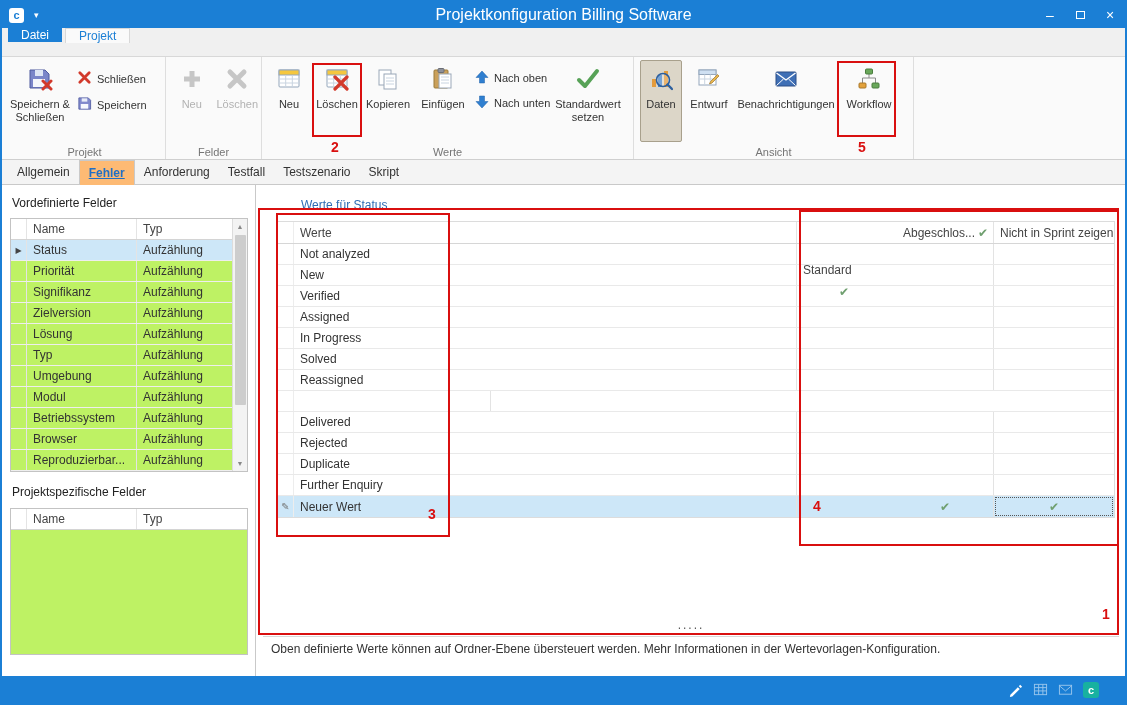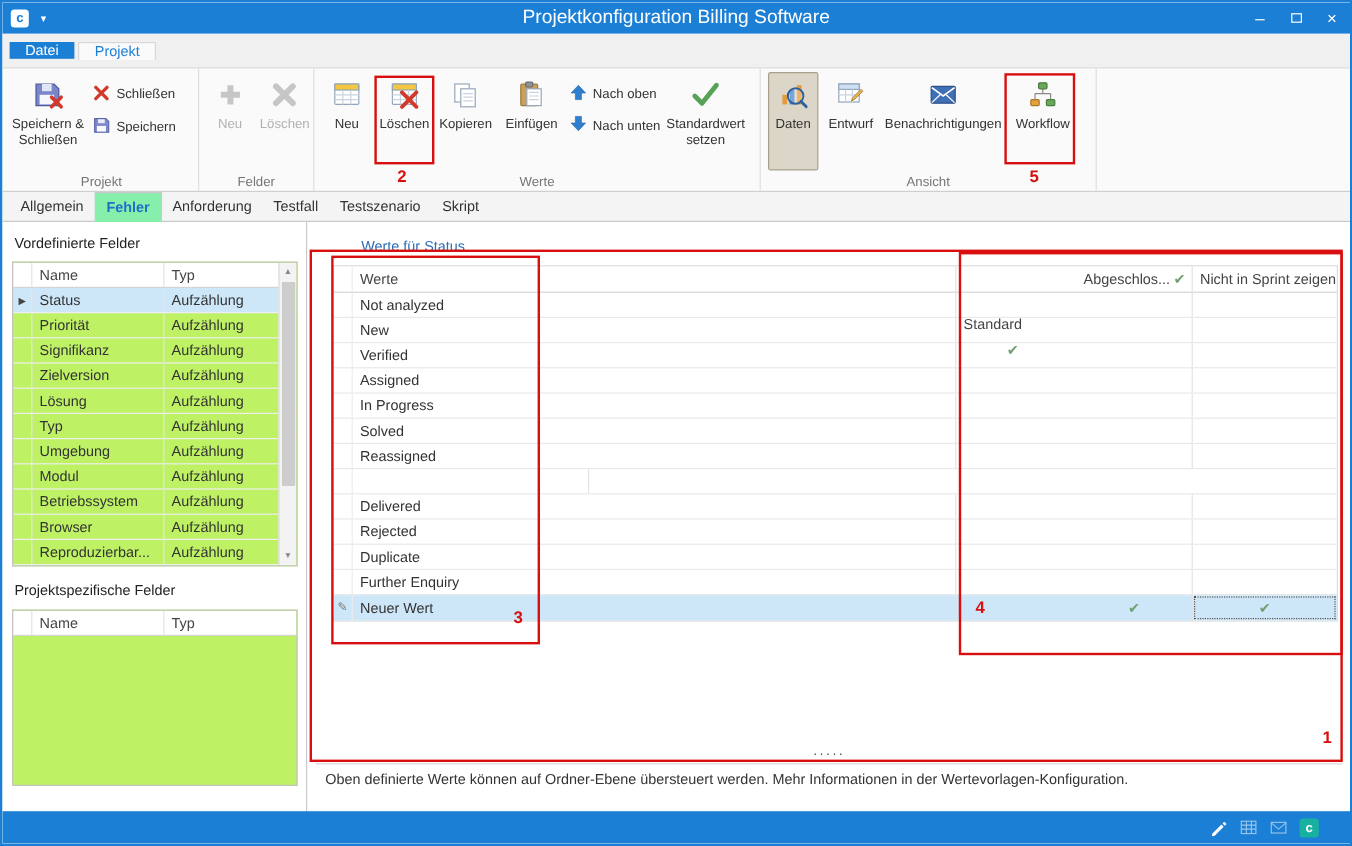--- a/index.html
+++ b/index.html
@@ -11,21 +11,21 @@
   
   .titlebar { position: absolute; left: 0; top: 0; right: 0; height: 26px; background: #1b7fd5; display: flex; align-items: center; color: #fff; z-index: 5; }
   .app-logo { width: 15px; height: 15px; background: #fff; border-radius: 3px; color: #1b7fd5; font-weight: bold; font-size: 11px; display: flex; align-items: center; justify-content: center; margin-left: 7px; }
   .qat { color: #fff; margin-left: 10px; font-size: 9px; }
   .title-text { position: absolute; left: 0; right: 0; text-align: center; font-size: 16px; color: #fff; pointer-events: none; }
   .win-controls { margin-left: auto; display: flex; height: 100%; }
   .win-btn { width: 30px; display: flex; align-items: center; justify-content: center; font-size: 14px; color: #fff; cursor: default; }
   .max-glyph { width: 9px; height: 8px; border: 1px solid #fff; display: inline-block; }
 
   
-  .ribbon-tabs { position: absolute; top: 26px; left: 0; right: 0; height: 28px; background: #f0f0f0; display: flex; align-items: center; padding-left: 6px; z-index: 4; }
+  .ribbon-tabs { position: absolute; top: 26px; left: 0; right: 0; height: 28px; background: #f0f0f0; display: flex; align-items: flex-start; padding-left: 6px; z-index: 4; }
   .rtab { display: flex; align-items: center; padding: 0 13px; font-size: 12px; color: #444; }
   .rtab.file { background: #1b7fd5; color: #fff; margin-right: 3px; }
   .rtab.active { background: #fafafa; color: #1b7fd5; border: 1px solid #d8d8d8; border-bottom: none; margin-bottom: -1px; z-index: 5; }
 
   
   .ribbon { position: absolute; top: 54px; left: 0; right: 0; height: 104px; background: #fafafa; border-top: 1px solid #d8d8d8; border-bottom: 1px solid #cfcfcf; display: flex; align-items: stretch; padding-left: 2px; z-index: 3; }
   .rgroup { position: relative; border-right: 1px solid #dedede; padding: 3px 0 16px 4px; display: flex; align-items: flex-start; }
   .rgroup-label { position: absolute; bottom: 1px; left: 0; right: 0; text-align: center; font-size: 11px; color: #757575; }
   .big-btn { display: flex; flex-direction: column; align-items: center; text-align: center; font-size: 11px; color: #333; padding-top: 4px; height: 82px; margin-right: 2px; }
   .big-btn .ricon { height: 30px; display: flex; align-items: center; justify-content: center; margin-bottom: 4px; }
@@ -36,21 +36,21 @@
   .small-btn { display: flex; align-items: center; gap: 5px; font-size: 11px; color: #333; padding: 1px 3px; white-space: nowrap; }
   .w64 { width: 64px; } .w44 { width: 44px; } .w46 { width: 46px; } .w52 { width: 52px; }
   .w54 { width: 54px; } .w80 { width: 80px; } .w42 { width: 42px; } .w50 { width: 50px; } .w100 { width: 100px; }
   .g-projekt { width: 162px; } .g-felder { width: 96px; } .g-werte { width: 372px; } .g-ansicht { width: 280px; }
   .ml4 { margin-left: 4px; }
   .stack76 { width: 76px; }
 
   
   .subtabs { position: absolute; top: 158px; left: 0; right: 0; height: 25px; background: #f4f4f4; border-bottom: 1px solid #c9c9c9; display: flex; align-items: stretch; padding-left: 6px; z-index: 2; }
   .stab { display: flex; align-items: center; padding: 0 9px; font-size: 12px; color: #333; }
-  .stab.active { background: #86efac; border: 1px solid #c9c9c9; border-bottom: none; color: #1f6fc5; font-weight: bold; margin-bottom: -1px; z-index: 3; }
+  .stab.active { background: #fdba74; border: 1px solid #c9c9c9; border-bottom: none; color: #1f6fc5; font-weight: bold; margin-bottom: -1px; z-index: 3; text-decoration: underline; }
 
   
   .leftpanel { position: absolute; left: 0; top: 183px; width: 254px; bottom: 27px; background: #fff; border-right: 1px solid #c9c9c9; }
   .panel-heading { position: absolute; left: 10px; font-size: 12px; color: #222; }
   .ph1 { top: 11px; } .ph2 { top: 300px; }
   .lgrid { position: absolute; left: 8px; width: 238px; border: 1px solid #c3c3c3; background: #bef264; overflow: hidden; }
   .lgrid1 { top: 33px; height: 254px; }
   .lgrid2 { top: 323px; height: 147px; }
   .ghead { display: flex; height: 21px; border-bottom: 1px solid #d4d4d4; background: #fff; color: #444; }
   .lrow { display: flex; height: 21px; border-bottom: 1px solid #eeeeee; }

